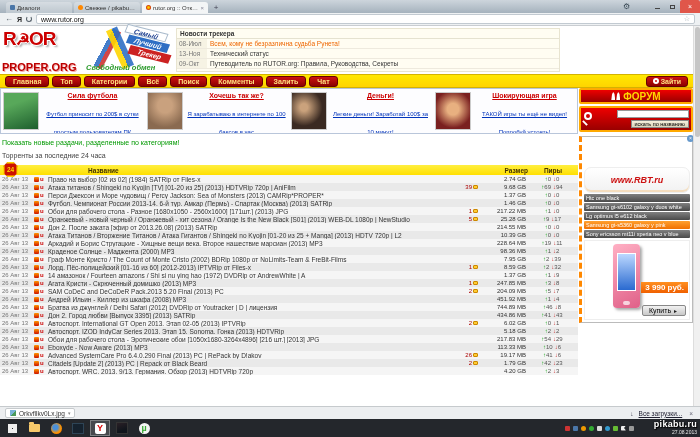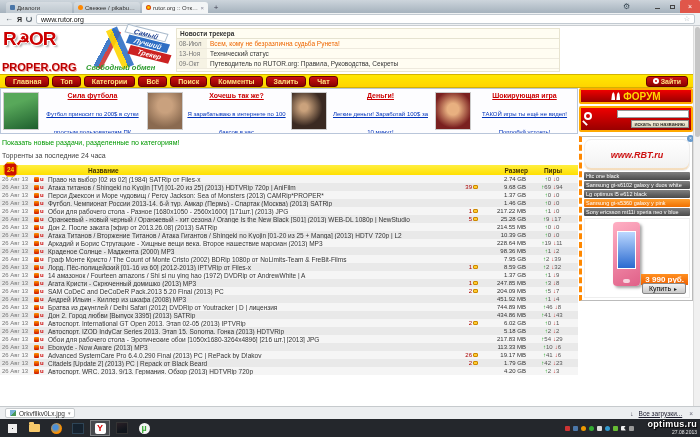--- a/index.html
+++ b/index.html
@@ -142,33 +142,33 @@
   .sbox{margin-top:2px;background:linear-gradient(#ee0000,#990000);border:2px solid #ffaa00;border-radius:2px;
     padding:2px 2px 2px 16px;position:relative;display:flex;flex-direction:column;align-items:flex-end;gap:2px;}
   .mag{position:absolute;left:3px;top:4px;width:8px;height:8px;border:2px solid #fff;border-radius:50%;}
   .mag::after{content:"";position:absolute;left:-4px;top:8px;width:6px;height:2px;background:#fff;transform:rotate(45deg);}
   .s-input{width:72px;height:8px;border:1px solid #999;background:#fff;font-size:6px;padding:0 2px;}
   .s-btn{font-size:5.5px;background:linear-gradient(#f5efdd,#ddd5bb);border:1px solid #888;padding:0 3px;height:8px;cursor:pointer;}
   .rbt{margin-top:4px;background:#fff;border:1px solid #bbb;border-left:3px dashed #ff8800;padding:2px;position:relative;}
   .rbt-close{position:absolute;right:-2px;top:-2px;width:7px;height:7px;background:#6699cc;color:#fff;
     border-radius:50%;font-size:5px;line-height:7px;text-align:center;cursor:pointer;}
   .rbt-close::before{content:"×";}
-  .rbt-banner{height:32px;border:1px solid #eee;border-radius:7px;display:flex;align-items:center;
+  .rbt-banner{height:26px;border:1px solid #eee;border-radius:7px;display:flex;align-items:center;
     justify-content:center;font-weight:bold;font-style:italic;color:#cc1111;font-size:9px;
-    background:linear-gradient(#fff,#f1f1f1);box-shadow:inset 0 -2px 0 #ffaa3344;cursor:pointer;}
+    background:linear-gradient(#fff,#f1f1f1);box-shadow:inset 0 -2px 0 #ffaa3344;cursor:pointer;margin-top:28px;}
   .rbt-item{height:8px;background:linear-gradient(#808080,#4a4a4a);color:#fff;font-size:5.5px;line-height:8px;
     padding:0 2px;margin-top:1px;border-radius:1px;white-space:nowrap;overflow:hidden;cursor:pointer;}
   .rbt-item.hl{background:linear-gradient(#ffa030,#f07000);}
   .phone-area{position:relative;height:80px;margin-top:2px;border:1px solid #eee;background:#fff;}
   .phone{position:absolute;left:28px;top:3px;width:27px;height:64px;background:linear-gradient(150deg,#ffb0c4,#e06088);
     border-radius:4px;box-shadow:2px 2px 3px rgba(0,0,0,.35);}
   .phone-screen{position:absolute;left:4px;top:9px;width:19px;height:38px;
     background:linear-gradient(#bcd8ff,#2a6ad0);border:1px solid #fff;}
   .phone-key{position:absolute;left:10px;bottom:3px;width:7px;height:4px;background:#fff;border-radius:2px;opacity:.7;}
-  .price{position:absolute;right:1px;bottom:12px;background:linear-gradient(#ff9020,#f06000);color:#fff;
+  .price{position:absolute;right:1px;bottom:26px;background:linear-gradient(#ff9020,#f06000);color:#fff;
     font-weight:bold;font-size:8px;padding:1px 4px;}
   .buy{position:absolute;right:3px;bottom:3px;background:linear-gradient(#f2f2f2,#c8c8c8);border:1px solid #888;
     font-size:7px;padding:1px 7px 1px 6px;border-radius:2px;cursor:pointer;}
   .buy::after{content:"►";font-size:5px;margin-left:2px;color:#222;}
   .ppl{display:inline-flex;gap:1px;}
   .ppl i{width:4px;height:8px;background:#fff;clip-path:polygon(50% 0,80% 25%,100% 100%,0 100%,20% 25%);display:block;}
 
   
   .dlbar{position:absolute;top:406px;left:0;width:700px;height:13px;background:#eceef0;
     border-top:1px solid #c6cacd;display:flex;align-items:center;gap:4px;padding:0 5px;font-size:6.5px;color:#333;}
@@ -893,18 +893,18 @@
       <i class="tri"></i>
       <i class="tri"></i>
       <i class="tri"></i>
       <i class="tri"></i>
       <i class="tri"></i>
       <i class="tri"></i>
       <i class="tri"></i>
       <i class="tri"></i>
     </div>
     <div class="watermark">
-      <div class="wm-name">optimus.ru</div>
+      <div class="wm-name">pikabu.ru</div>
       <div class="wm-date">27.08.2013</div>
     </div>
   </div>
 
 </div>
 
 </body></html>

